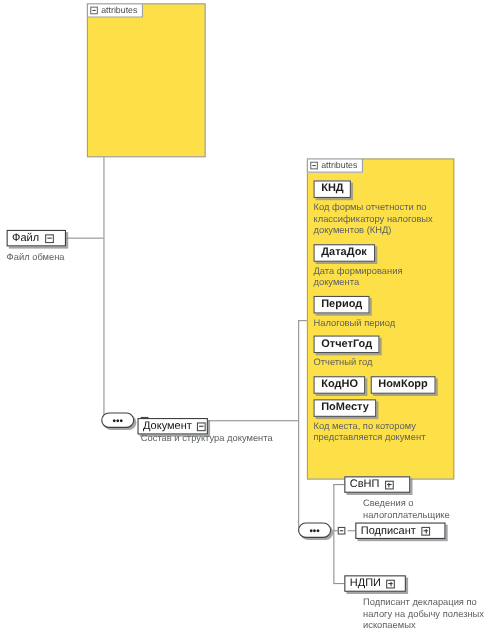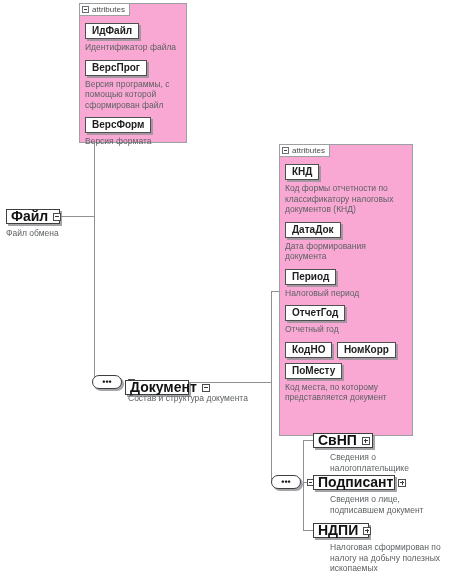--- a/index.html
+++ b/index.html
@@ -27,21 +27,21 @@
     position: absolute;
     background: #8f9294;
   }
   .line-h { height: 1px; }
   .line-v { width: 1px; }
 
   
   .attr-panel {
     position: absolute;
     border: 1px solid #9aa0a3;
-    background: #f9a8d4;
+    background: #fde047;
     box-sizing: border-box;
   }
   .attr-header {
     position: absolute;
     top: -1px;
     left: -1px;
     height: 13px;
     border: 1px solid #9aa0a3;
     background: #ffffff;
     box-sizing: border-box;
@@ -106,22 +106,22 @@
     background: #ffffff;
     box-shadow: 2px 2px 0 rgba(140,143,146,0.8);
     height: 15px;
     box-sizing: border-box;
     display: flex;
     align-items: center;
     padding: 0 4px;
     white-space: nowrap;
   }
   .node .node-label {
-    font-weight: bold;
-    font-size: 14px;
+    font-weight: normal;
+    font-size: 10px;
     line-height: 11px;
     color: #111111;
   }
   .expander {
     width: 8px; height: 8px;
     border: 1px solid #4a4c4e;
     box-sizing: border-box;
     position: relative;
     margin-left: 5px;
     background: #fff;
@@ -212,28 +212,20 @@
   <div class="line-h" style="left:316px; top:482px; width:14px;"></div>
   <div class="line-v" style="left:303px; top:440px; height:90px;"></div>
   <div class="line-h" style="left:303px; top:440px; width:10px;"></div>
   <div class="line-h" style="left:303px; top:482px; width:10px;"></div>
   <div class="line-h" style="left:303px; top:530px; width:10px;"></div>
 
   <div class="attr-panel" style="left:79px; top:3px; width:108px; height:140px;">
     <div class="attr-header">
       <span class="minus-box"></span>
       <span>attributes</span>
-    </div>
-    <div class="attr-body">
-      <div class="chip">ИдФайл</div>
-      <div class="desc">Идентификатор файла</div>
-      <div class="chip">ВерсПрог</div>
-      <div class="desc">Версия программы, с помощью которой сформирован файл</div>
-      <div class="chip">ВерсФорм</div>
-      <div class="desc">Версия формата</div>
     </div>
   </div>
 
   <div class="node" style="left:6px; top:209px; width:54px;">
     <span class="node-label">Файл</span>
     <span class="expander"></span>
   </div>
   <div class="node-caption" style="left:6px; top:228px; width:90px;">Файл обмена</div>
 
   <div class="seq" style="left:92px; top:375px;">
@@ -272,25 +264,24 @@
     <span class="dots">•••</span>
   </div>
   <div class="seq-port" style="left:307px; top:479px;"></div>
 
   <div class="node" style="left:313px; top:433px; width:60px;">
     <span class="node-label">СвНП</span>
     <span class="expander plus"></span>
   </div>
   <div class="node-caption" style="left:330px; top:452px; width:115px;">Сведения о налогоплательщике</div>
 
-  <div class="node" style="left:313px; top:475px; width:82px;">
+  <div class="node" style="left:323px; top:475px; width:82px;">
     <span class="node-label">Подписант</span>
     <span class="expander plus"></span>
   </div>
-  <div class="node-caption" style="left:330px; top:494px; width:120px;">Сведения о лице, подписавшем документ</div>
 
   <div class="node" style="left:313px; top:523px; width:56px;">
     <span class="node-label">НДПИ</span>
     <span class="expander plus"></span>
   </div>
-  <div class="node-caption" style="left:330px; top:542px; width:118px;">Налоговая сформирован по налогу на добычу полезных ископаемых</div>
+  <div class="node-caption" style="left:330px; top:542px; width:118px;">Подписант декларация по налогу на добычу полезных ископаемых</div>
 
 </div>
 
 </body></html>

